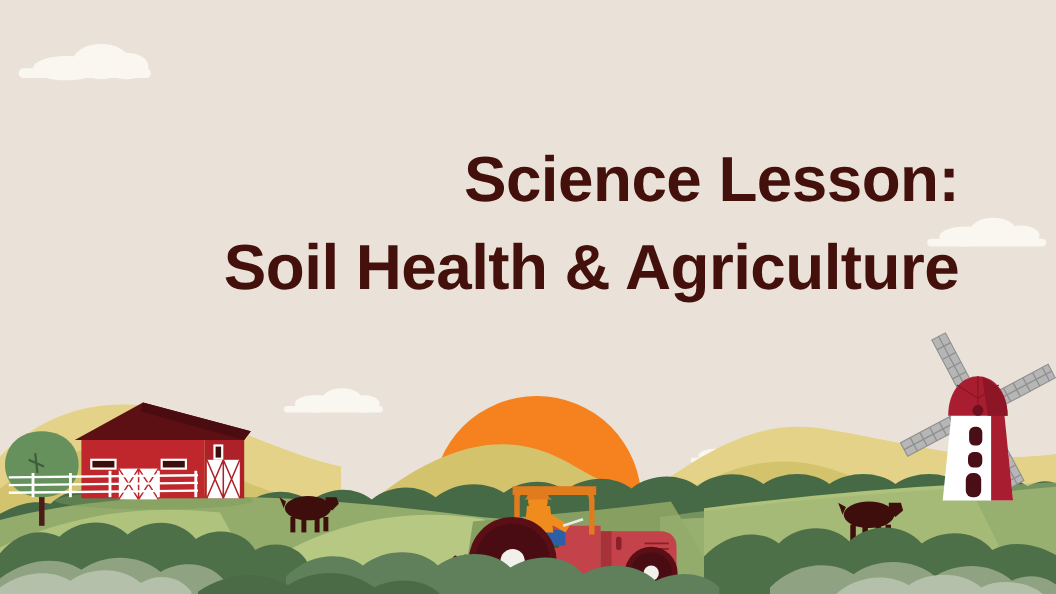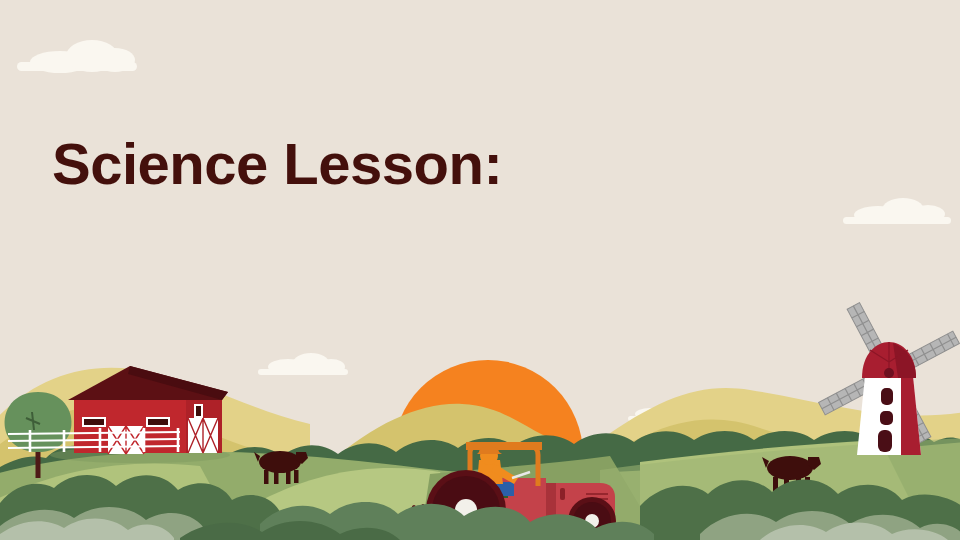--- a/index.html
+++ b/index.html
@@ -14,20 +14,21 @@
     width:960px; height:540px;
     background:#EAE2D8;
     overflow:hidden;
   }
   #scene { position:absolute; inset:0; width:960px; height:540px; }
   #title-block {
     position:absolute;
     left:52px; top:124px;
     width:820px;
     z-index:10;
+    text-align:right;
   }
   .title-line {
     display:block;
     font-family:"Liberation Sans", sans-serif;
     font-weight:700;
     font-size:58px;
     line-height:1.38;
     letter-spacing:-0.5px;
     color:#44100C;
     white-space:pre;
@@ -278,15 +279,16 @@
                L965,540 L700,540 Z"></path>
       <path fill="#B4C0AA" d="M760,540 C778,524 806,520 826,532 C846,518 876,520 892,534
                C908,526 934,528 948,540 Z"></path>
       <path fill="#4A6B46" d="M180,538 C206,520 240,518 262,532 C286,516 320,518 340,534
                C360,524 386,526 400,540 L400,540 L180,540 Z"></path>
     </g>
   </svg>
 
   <div id="title-block">
     <span class="title-line">Science Lesson:</span>
+    <span class="title-line">Soil Health &amp; Agriculture</span>
   </div>
 
 </div>
 
 </body></html>

